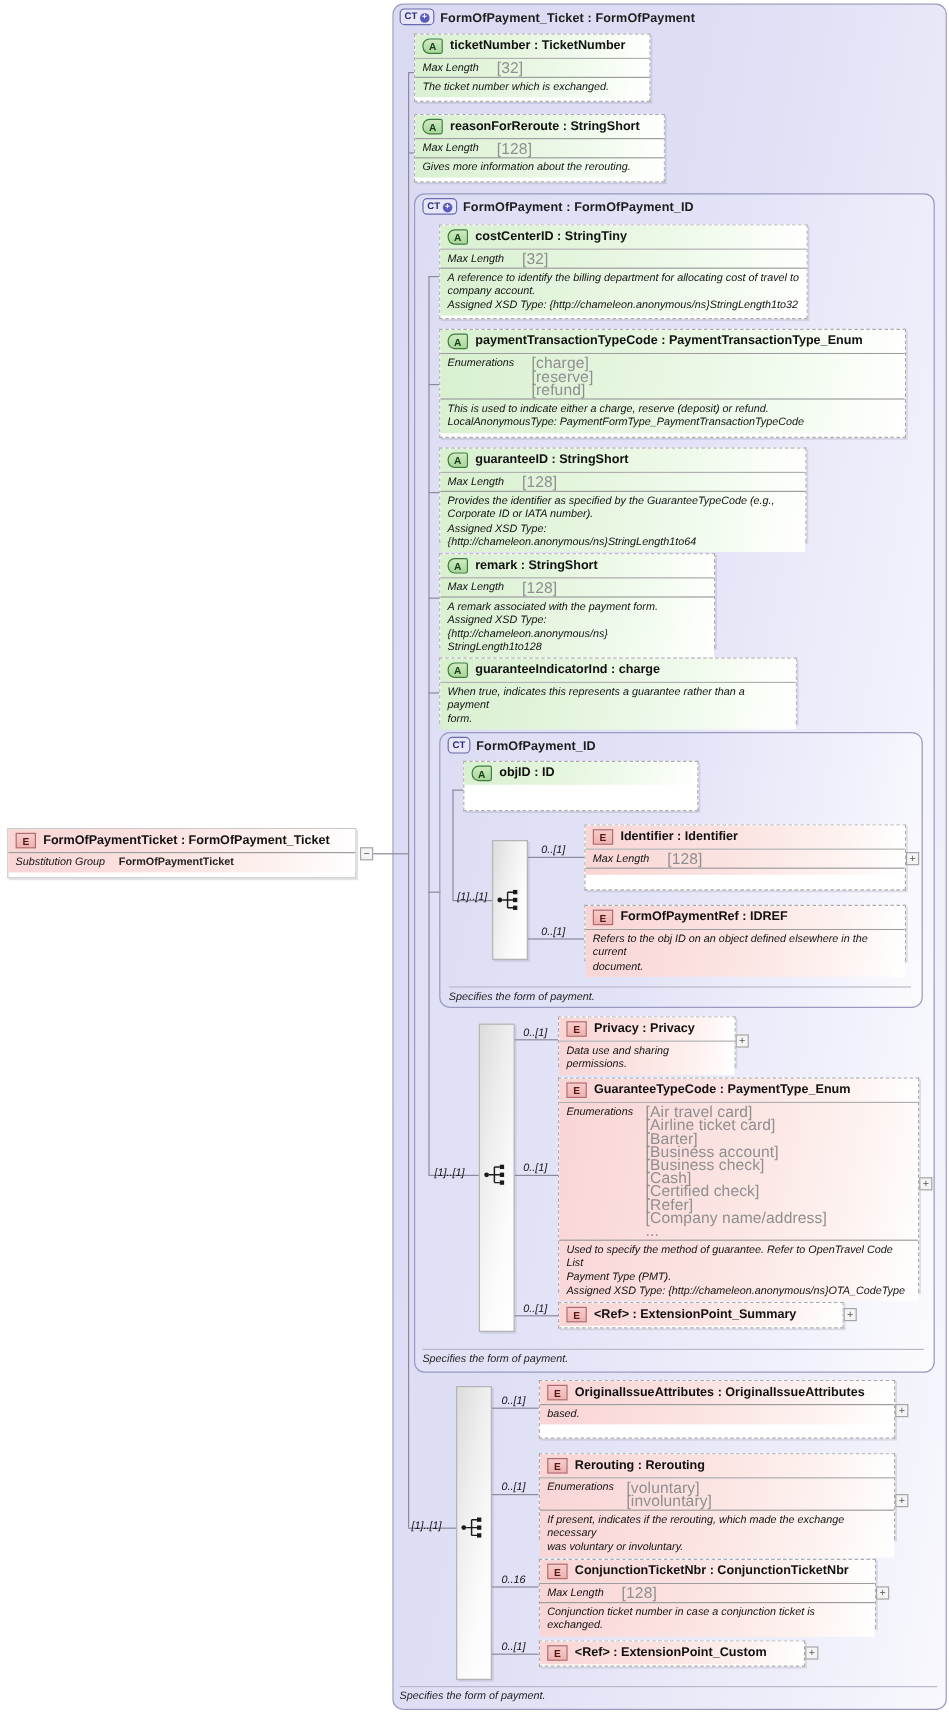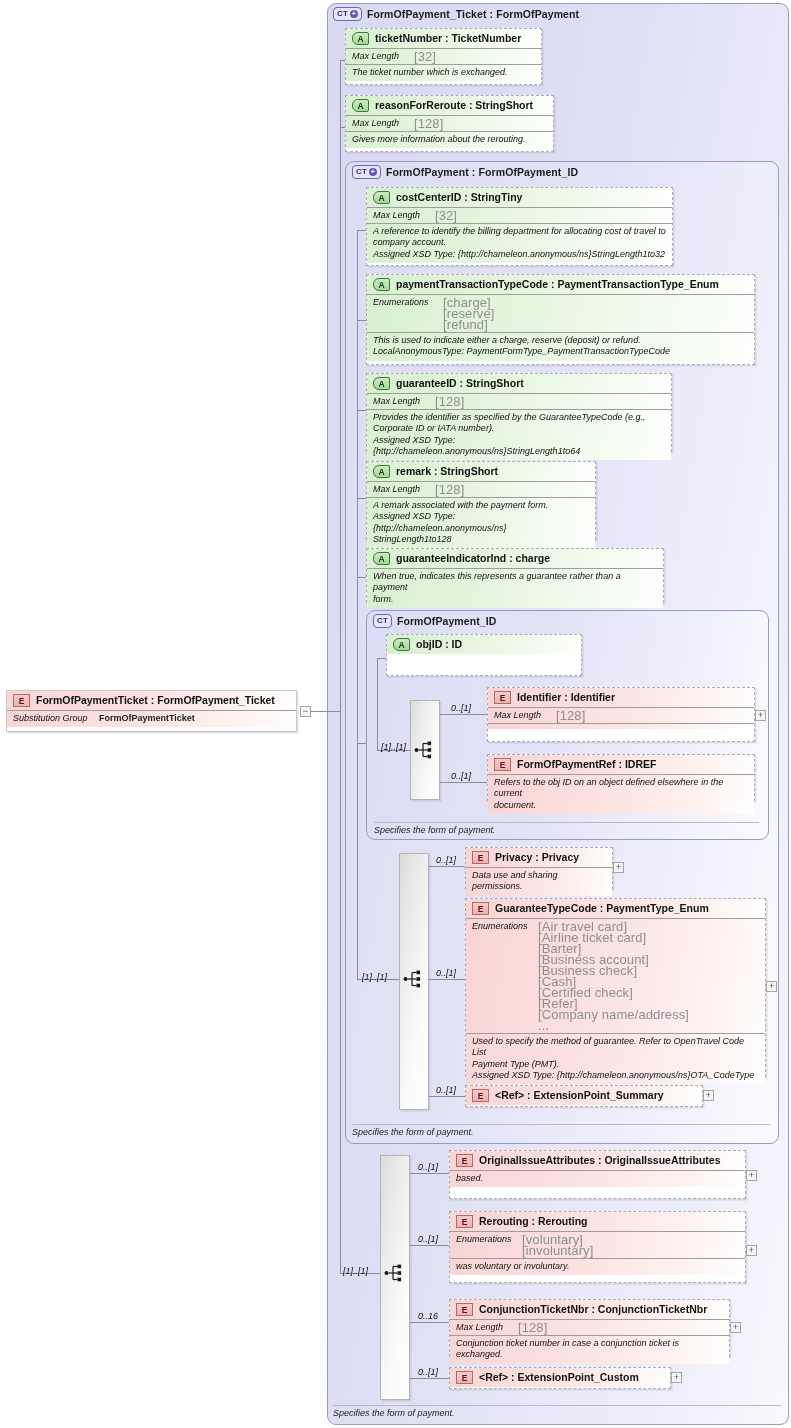--- a/index.html
+++ b/index.html
@@ -544,20 +544,21 @@
     </div>
     <div class="body">
       <div class="facet-row">
         <span class="facet-name" style="min-width:66px;">Enumerations</span>
         <span class="facet-vals">
           <div>[voluntary]</div>
           <div>[involuntary]</div>
         </span>
       </div>
       <div class="facet-sep"></div>
+      <div class="doc">If present, indicates if the rerouting, which made the exchange necessary</div>
       <div class="doc">was voluntary or involuntary.</div>
     </div>
   </div>
   <div class="plusbox" style="left:746px; top:1245px;">+</div>
 
   <div class="node elem" style="left:449px; top:1299px; width:281px; height:58px;">
     <div class="hdr">
       <span class="tag e">E</span>
       <span>ConjunctionTicketNbr : ConjunctionTicketNbr</span>
     </div>

